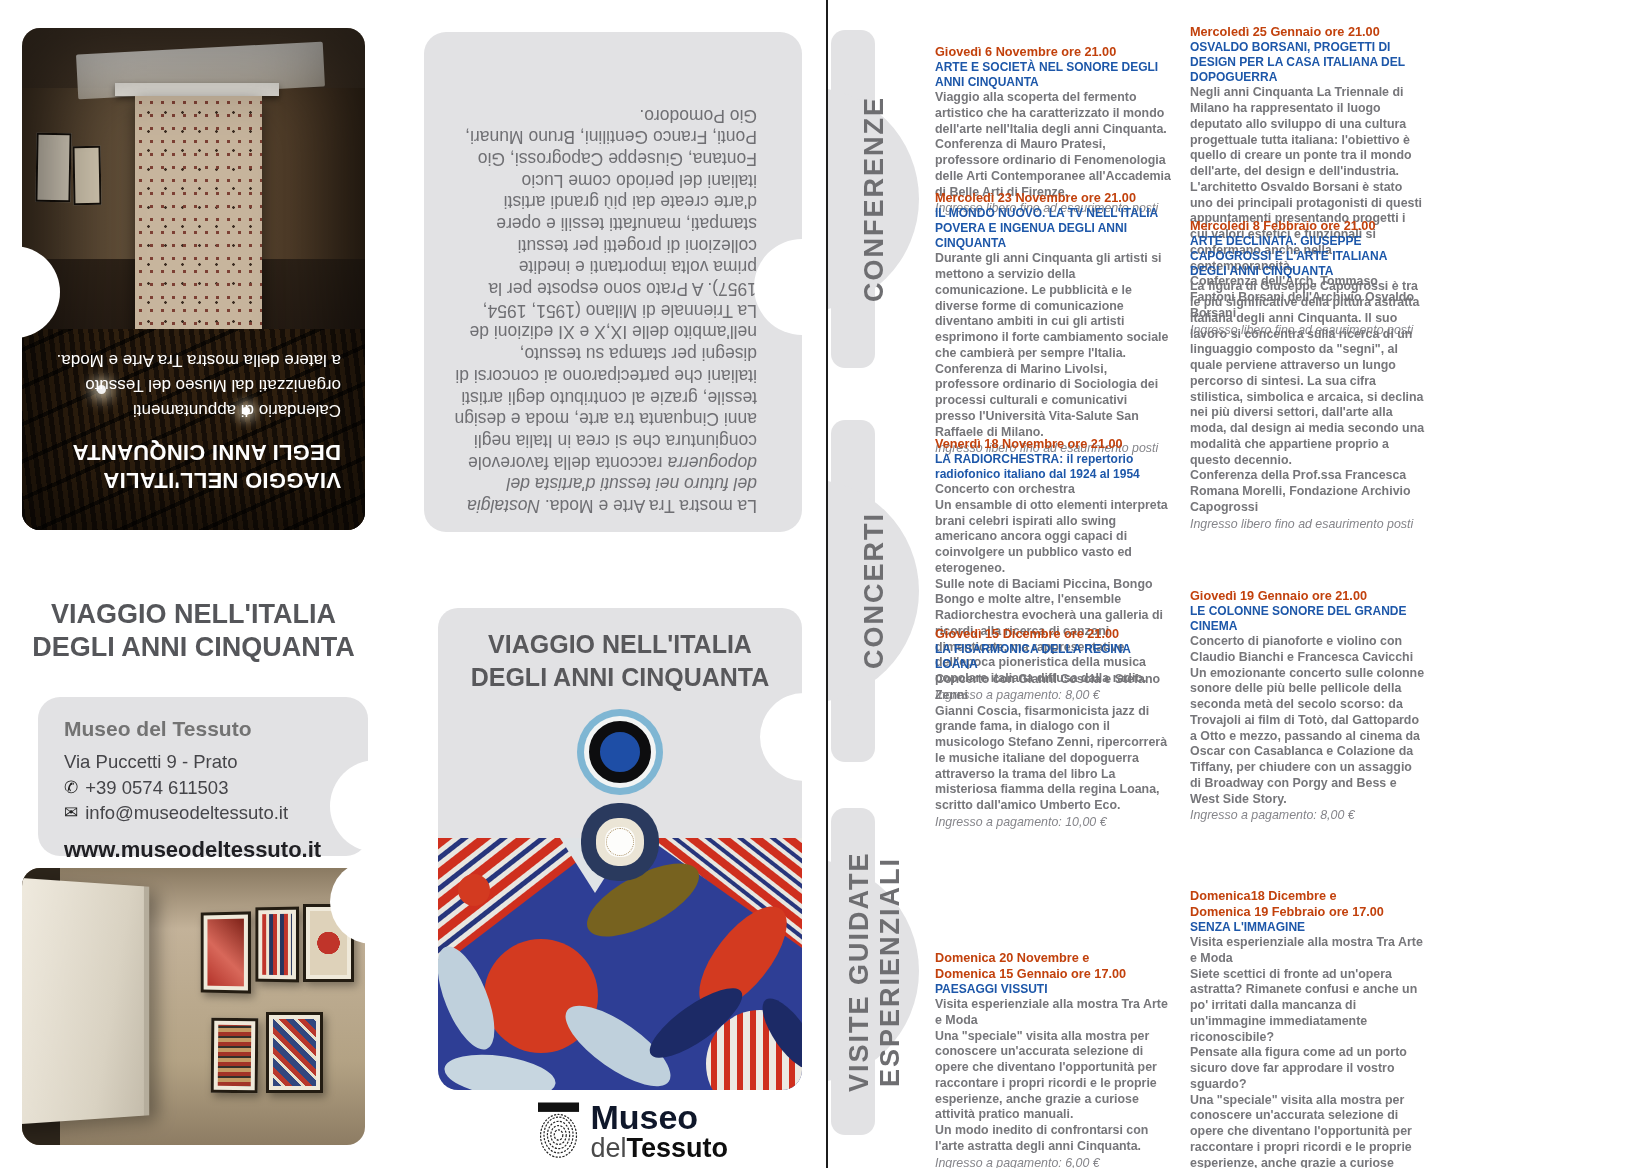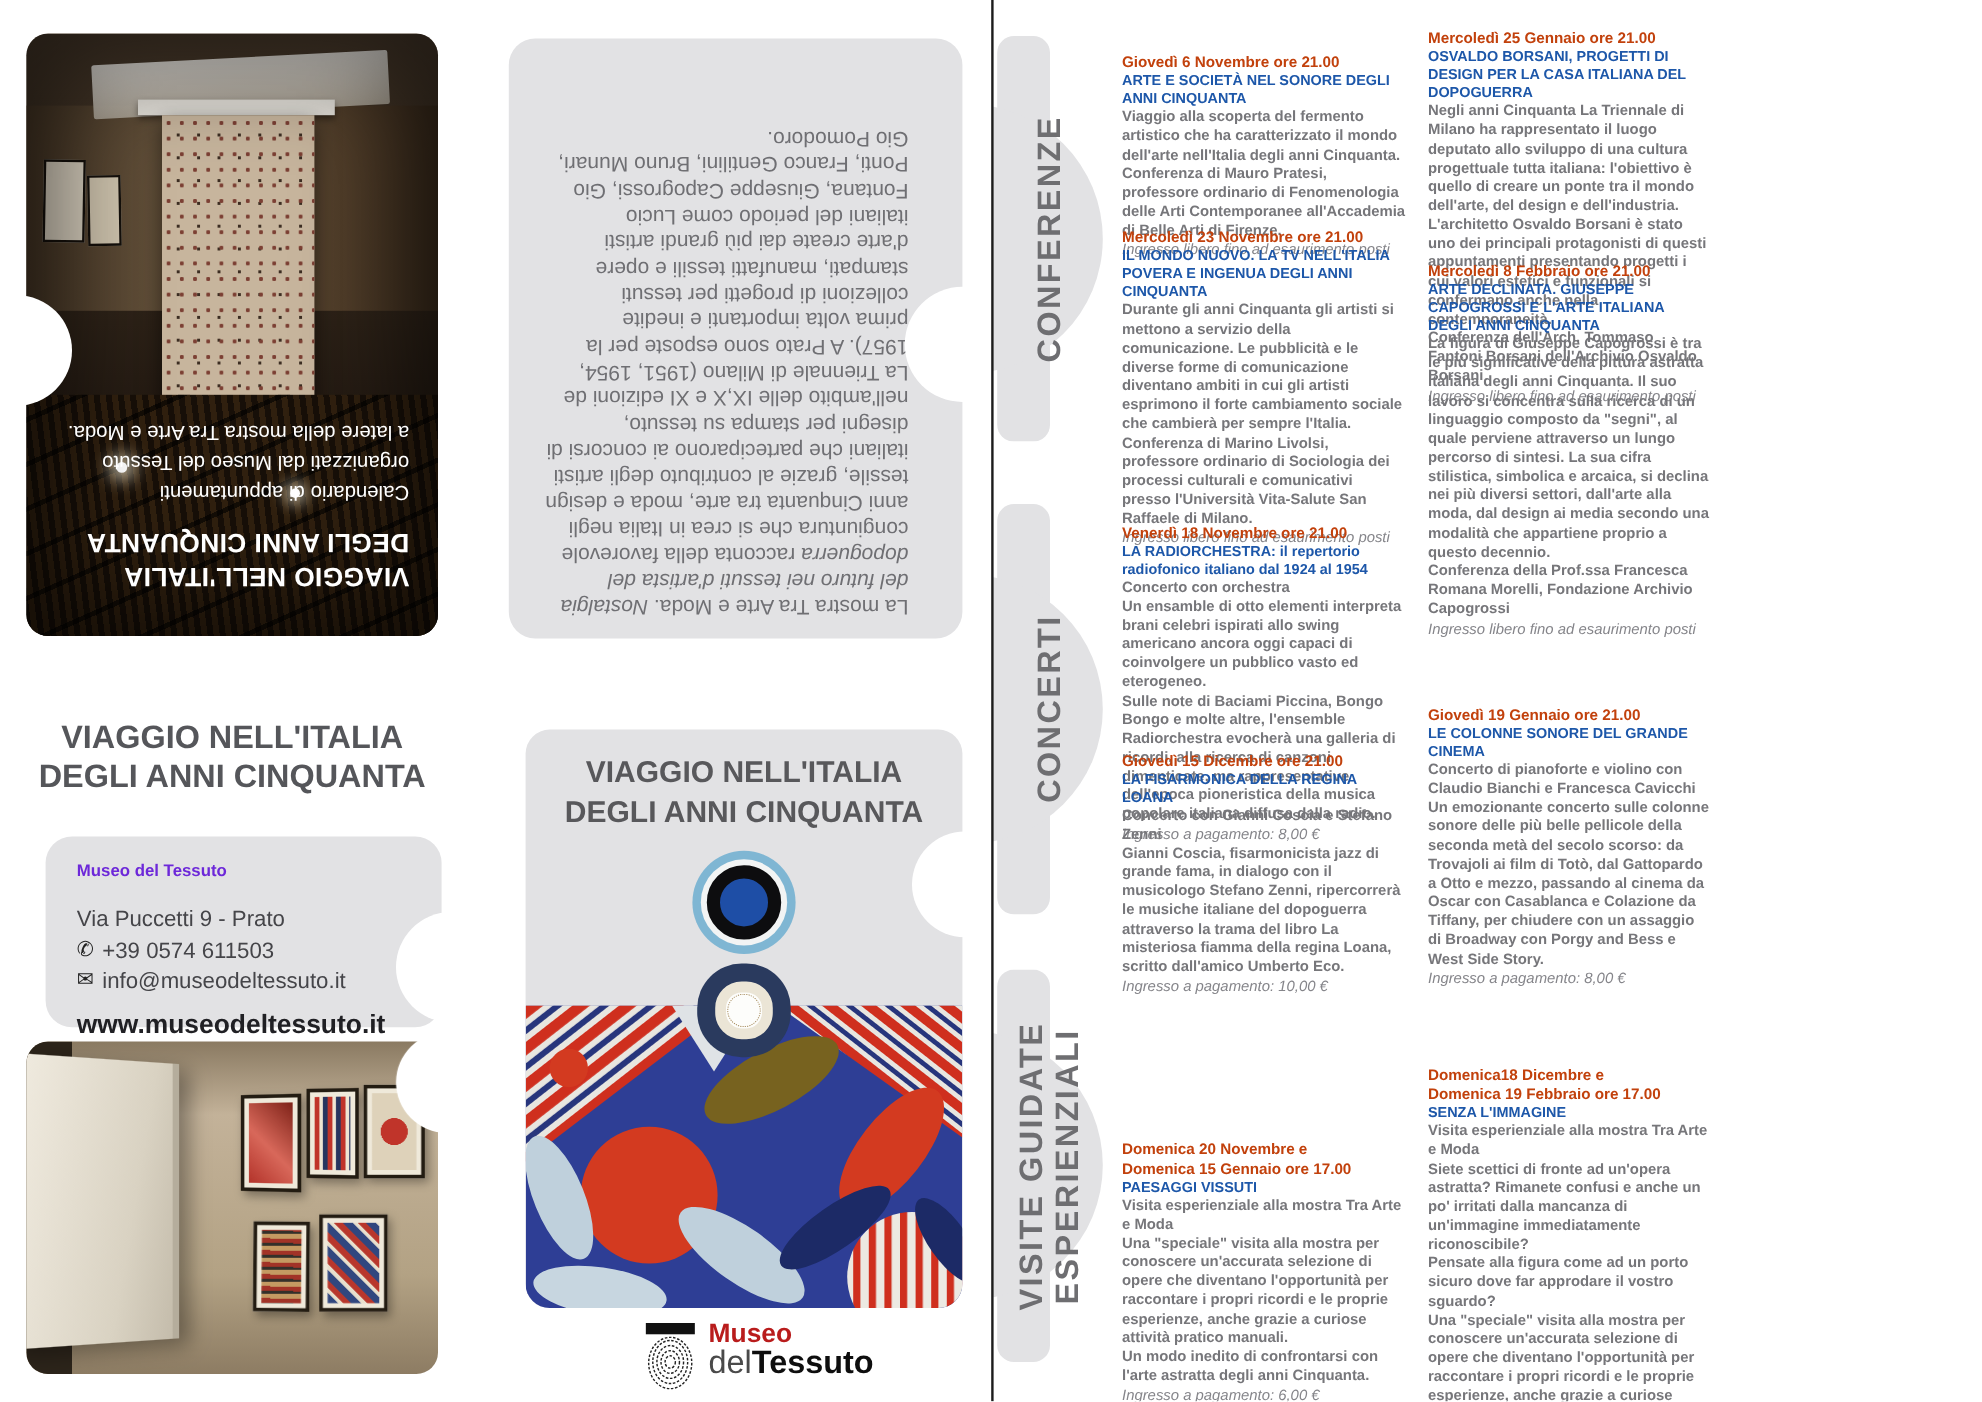--- a/index.html
+++ b/index.html
@@ -25,21 +25,21 @@
   .pt-floor{left:0;bottom:0;width:100%;height:40%;background:repeating-linear-gradient(83deg,#170f08 0 5px,#30200f 5px 10px);}
   .pt-grid{left:0;bottom:0;width:100%;height:40%;background:repeating-linear-gradient(-24deg,transparent 0 30px,rgba(0,0,0,.6) 30px 34px);}
   .pt-glow1{left:22%;bottom:27%;width:9px;height:9px;border-radius:50%;background:#fff;box-shadow:0 0 14px 6px rgba(255,244,214,.8);}
   .pt-glow2{left:64%;bottom:23%;width:8px;height:8px;border-radius:50%;background:#fff;box-shadow:0 0 12px 5px rgba(255,244,214,.7);}
   .pt-vig{left:0;top:0;width:100%;height:100%;box-shadow:inset 0 0 80px 30px rgba(0,0,0,.55);}
   .photo-overlay{left:26px;right:24px;bottom:36px;transform:rotate(180deg);color:#fff;text-align:left;z-index:3;}
   .ov-title{font-weight:bold;font-size:22px;line-height:1.28;letter-spacing:.3px;}
   .ov-caption{font-size:17px;line-height:1.45;margin-top:16px;font-weight:400;}
   .left-title{left:22px;top:598px;width:343px;text-align:center;font-weight:bold;font-size:27px;line-height:1.22;color:#55565a;}
   .contact-box{left:38px;top:697px;width:330px;height:159px;background:#e2e2e4;border-radius:22px;padding:20px 0 0 26px;box-sizing:border-box;z-index:2;}
-  .c-name{font-size:14px;font-weight:bold;color:#6d28d9;margin-bottom:20px;}
+  .c-name{font-size:21px;font-weight:bold;color:#737373;margin-bottom:8px;}
   .c-line{font-size:18.5px;color:#454549;display:flex;align-items:center;gap:7px;line-height:1.38;}
   .c-icon{font-size:17px;color:#222;}
   .c-web{margin-top:11px;font-size:22px;font-weight:bold;color:#202024;}
   .photo-bottom{left:22px;top:868px;width:343px;height:277px;background:linear-gradient(180deg,#8a7a62 0%,#c3b299 22%,#b3a284 70%,#8d7c63 100%);}
   .pb-dark{left:0;top:0;width:11%;height:100%;background:#2c241a;}
   .pb-bigframe{left:-5%;top:5%;width:42%;height:86%;background:linear-gradient(100deg,#f2ede2,#d9d2c2 70%,#c4bcab);border-right:6px solid #b5ad9c;transform:perspective(500px) rotateY(16deg);box-shadow:10px 6px 18px rgba(0,0,0,.35);}
   .pb-frame{position:absolute;border:3px solid #231c12;background:#efe9da;box-shadow:3px 4px 8px rgba(0,0,0,.35);}
   .pb-f1{left:52%;top:16%;width:13%;height:27%;transform:perspective(300px) rotateY(-10deg);}
   .pb-f1 .art{position:absolute;inset:4px;background:linear-gradient(45deg,#b3332a,#d8685a 45%,#7e2218);}
   .pb-f2{left:68%;top:14%;width:11%;height:25%;transform:perspective(300px) rotateY(-8deg);}
@@ -58,21 +58,21 @@
   .mid-title{position:absolute;left:0;top:20px;width:100%;text-align:center;font-weight:bold;font-size:25px;line-height:1.3;color:#58585b;}
   .ring1{position:absolute;left:151px;top:113px;width:40px;height:40px;background:#1e4ea6;border:11px solid #0d0d0f;border-radius:50%;
          box-shadow:0 0 0 5px #f2f4f4,0 0 0 12px #7fb6d3;z-index:3;}
   .ring2{position:absolute;left:158px;top:210px;width:30px;height:30px;background:#fdfdfb;border:9px solid #ebe5d6;border-radius:46%;
          box-shadow:0 0 0 15px #2a3a5e;z-index:3;}
   .ring2::after{content:"";position:absolute;inset:1px;border:1.6px dotted #a98f62;border-radius:50%;}
   .artwork{position:absolute;left:0;bottom:0;width:364px;height:252px;z-index:2;}
   .artwork svg{display:block;width:100%;height:100%;}
   .logo{left:538px;top:1098px;width:190px;height:64px;display:flex;gap:8px;}
   .logo-text{padding-top:2px;line-height:1.02;}
-  .lt1{font-size:22px;font-weight:600;color:#b91c1c;}
+  .lt1{font-size:34px;font-weight:600;color:#0f172a;}
   .lt2{font-size:27px;}
   .lt-del{font-weight:300;color:#4a4a4a;}
   .lt-tes{font-weight:800;color:#0e0e0e;}
   
   .tab{position:absolute;left:827px;width:95px;z-index:6;}
   .tabbg{position:absolute;left:0;top:0;width:100%;height:100%;}
   .tablabel{position:absolute;inset:0;display:flex;align-items:center;justify-content:center;
             writing-mode:vertical-rl;transform:rotate(180deg);font-weight:bold;font-size:27px;
             letter-spacing:2px;color:#6e6e71;line-height:1.12;text-align:center;}
   

